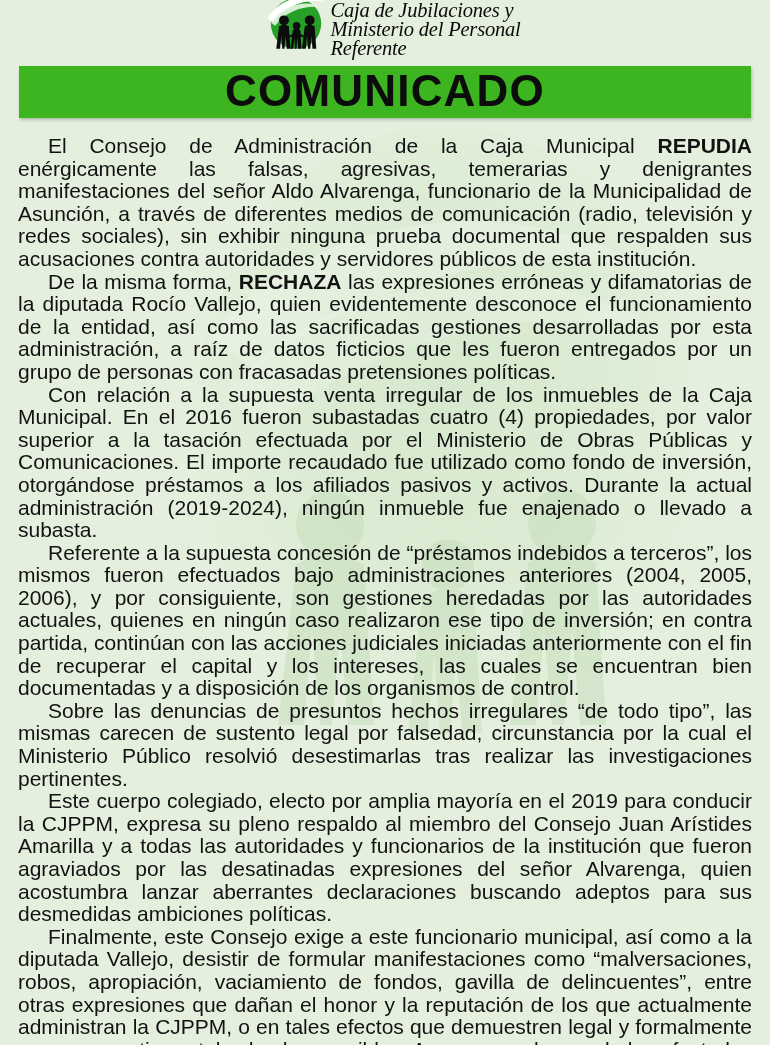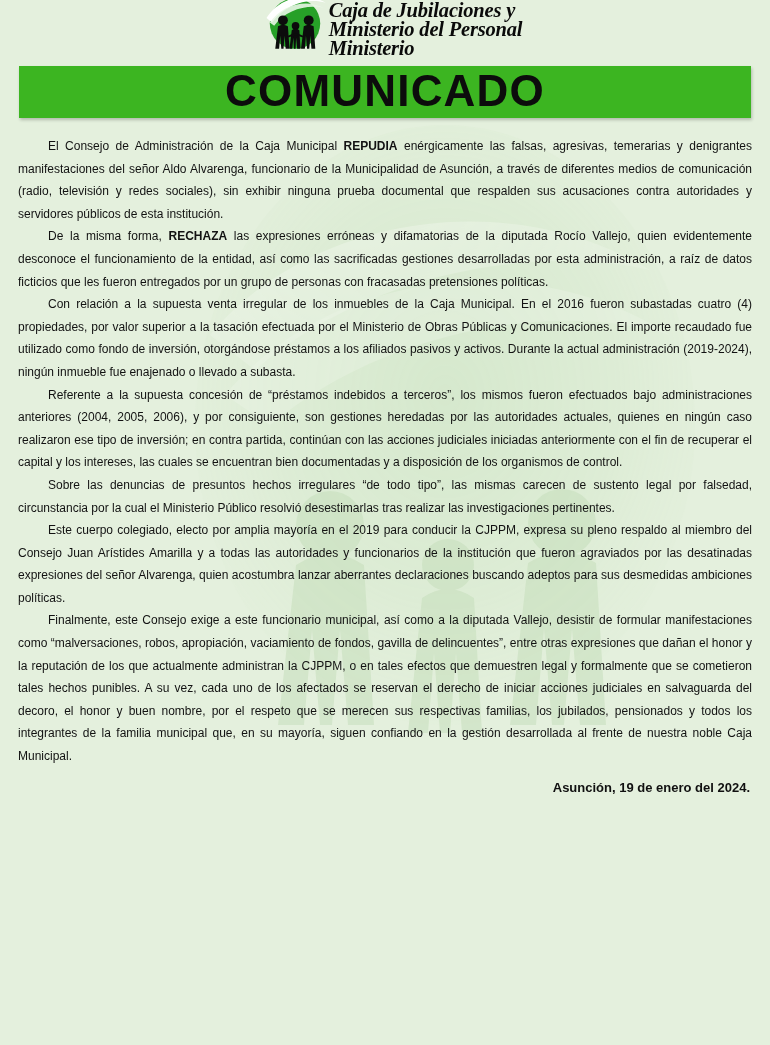--- a/index.html
+++ b/index.html
@@ -57,21 +57,21 @@
     width: 66px;
     height: 57px;
     flex: 0 0 66px;
     position: relative;
     margin-top: -6px;
   }
   .logo-mark svg { display:block; width:100%; height:100%; }
 
   .org-name {
     font-family: "Liberation Serif", serif;
-    font-weight: bold;
+    font-weight: normal;
     font-style: italic;
     font-size: 20.5px;
     line-height: 19px;
     color: #0a0a0a;
     letter-spacing: -0.2px;
     padding-top: 1px;
     margin-left: 1px;
     white-space: nowrap;
   }
   .org-name span { display: block; }
@@ -106,21 +106,21 @@
   .body-text {
     position: relative;
     z-index: 2;
     padding: 9px 18px 0 18px;
   }
   .para {
     margin: 0 0 0 0;
     text-align: justify;
     text-justify: inter-word;
     text-indent: 30px;
-    font-size: 12px;
+    font-size: 21px;
     line-height: 22.6px;
     color: #121212;
     font-family: "Liberation Sans", sans-serif;
   }
   .para b { font-weight: bold; }
 
   .signoff {
     position: relative;
     z-index: 2;
     text-align: right;
@@ -177,21 +177,21 @@
             <path d="M54 66 q7 -5 14 0 l2 34 -6 0 -2 -20 -1 20 -3 0 -1 -20 -2 20 -5 0 z"></path>
             <circle cx="85" cy="48" r="9"></circle>
             <path d="M76 59 q9 -6 18 0 l3 41 -7 0 -2 -24 -2 24 -4 0 -2 -24 -2 24 -7 0 z"></path>
           </g>
           <path d="M47 78 q14 -7 28 0" stroke="#0c0c0c" stroke-width="3.5" fill="none"></path>
         </svg>
       </div>
       <div class="org-name">
         <span>Caja de Jubilaciones y</span>
         <span>Ministerio del Personal</span>
-        <span>Ministerio</span>
+        <span>Referente</span>
       </div>
     </div>
   </div>
 
   <div class="banner-wrap">
     <div class="banner">
       <h1 class="banner-title">COMUNICADO</h1>
     </div>
   </div>
 

